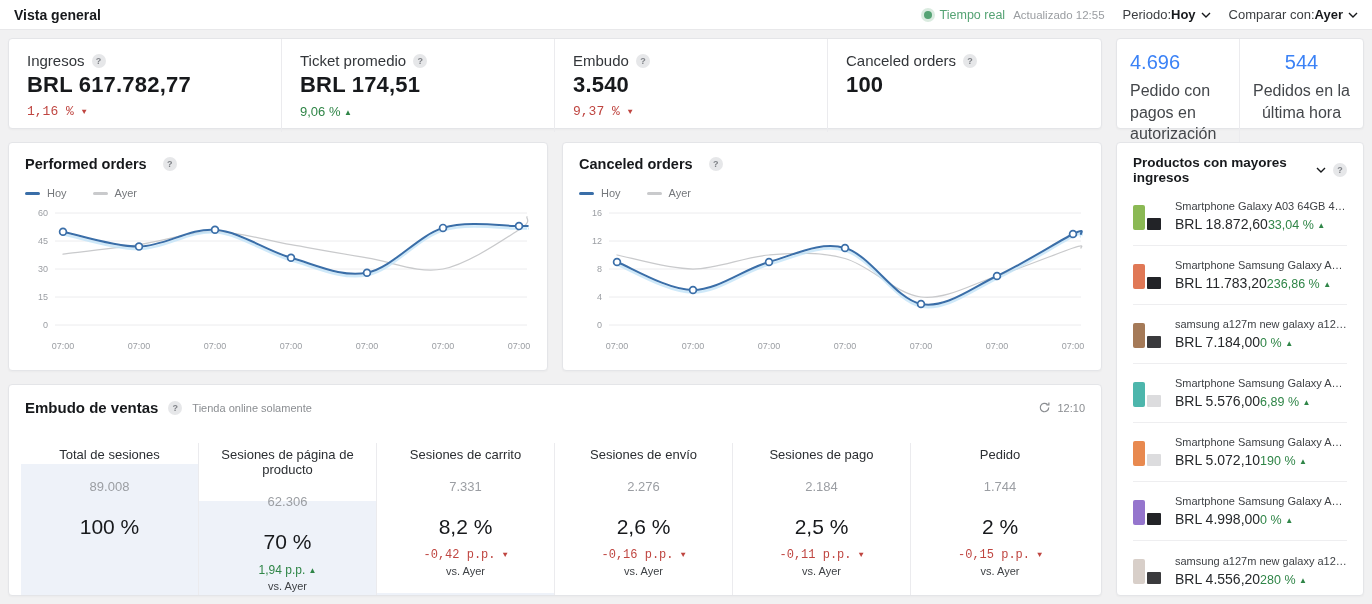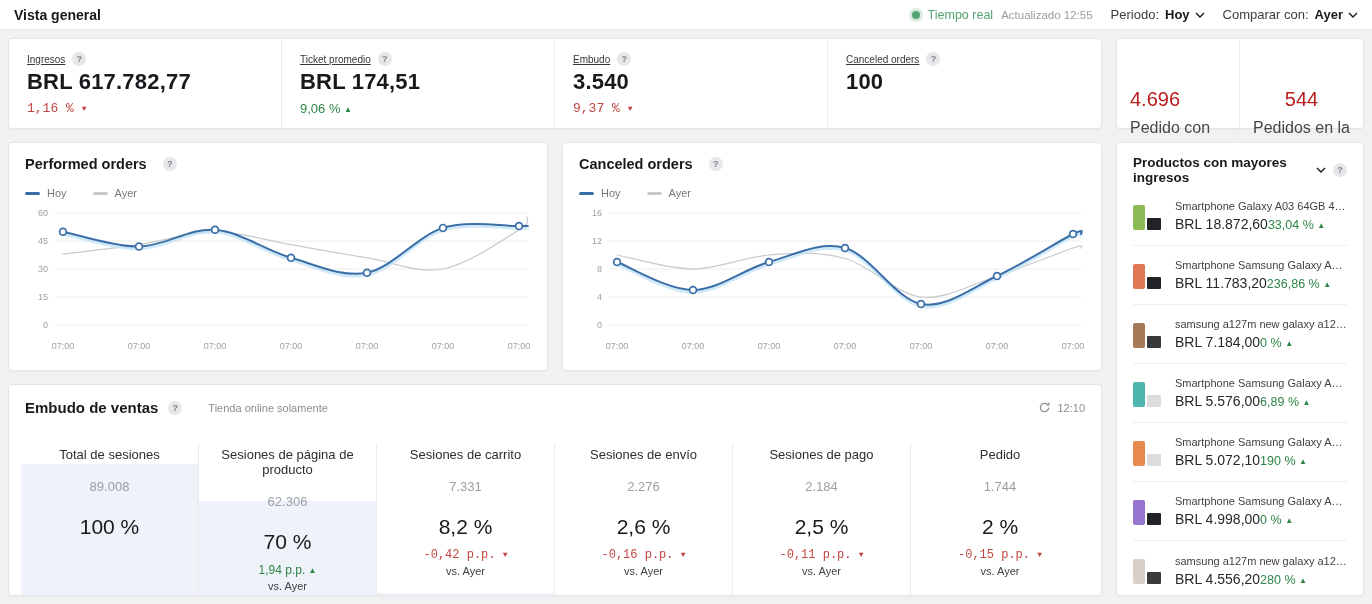--- a/index.html
+++ b/index.html
@@ -13,49 +13,49 @@
     height:30px; background:#fff; border-bottom:1px solid #e8e8ea;
     display:flex; align-items:center; justify-content:space-between; padding:0 14px;
   }
   .topbar-title { font-size:14px; font-weight:700; color:#17191c; }
   .topbar-right { display:flex; align-items:center; gap:18px; }
   .realtime { display:flex; align-items:center; gap:8px; }
   .rt-dot { width:8px; height:8px; border-radius:50%; background:var(--rt,#55a374);
     box-shadow:0 0 0 3px rgba(85,163,116,.22); }
   .rt-label { font-size:12.5px; color:#55a374; }
   .updated { font-size:11.5px; color:#9a9da1; }
-  .selector { display:flex; align-items:center; gap:6px; cursor:pointer; }
+  .selector { display:flex; align-items:center; cursor:pointer; }
   .sel-label { font-size:13px; color:#3b3d40; }
   .sel-value { font-size:13px; font-weight:700; color:#17191c; display:flex; align-items:center; gap:5px; }
   .chev { display:inline-flex; color:#17191c; }
   
   .layout {
     height:574px; padding:8px;
     display:grid; grid-template-columns:1094px 248px; grid-template-rows:91px 229px 1fr;
     gap:13px 14px;
   }
   .card { background:#fff; border:1px solid #e4e5e8; border-radius:4px; box-shadow:0 1px 2px rgba(0,0,0,.03); }
   
   .kpi-strip { grid-column:1; grid-row:1; display:grid; grid-template-columns:repeat(4,1fr); }
   .kpi { padding:13px 18px; border-right:1px solid #ebebee; }
   .kpi:last-child { border-right:none; }
   .label-row { display:flex; align-items:center; gap:7px; }
-  .kpi-label { font-size:10px; color:#33363a;text-decoration:underline; }
+  .kpi-label { font-size:15px; color:#33363a; }
   .help { width:14px; height:14px; border-radius:50%; background:#e6e7e9; color:#7f8287;
     font-size:9px; font-weight:700; display:inline-flex; align-items:center; justify-content:center; cursor:pointer; flex:none; }
   .kpi-value { margin-top:3px; font-size:22px; font-weight:600; color:#17191c; letter-spacing:.2px; }
   .kpi-delta { margin-top:6px; font-size:13px; }
   .delta.up { color:var(--pos,#2f8547); }
   .delta.down { color:var(--neg,#bf4540);font-family:Liberation Mono, monospace; }
   .arrow { font-size:8px; vertical-align:1px; }
   
   .side-card { grid-column:2; grid-row:1; display:grid; grid-template-columns:1fr 1fr; }
   .side-stat { padding:12px 13px; border-right:1px solid #ebebee; }
   .side-stat:last-child { border-right:none;text-align:center; }
-  .side-value { font-size:20px; color:#b91c1c;margin-top:37px; }
+  .side-value { font-size:20px; color:#3b82f6; }
   .side-label { margin-top:6px; font-size:16px; color:#44474b; line-height:1.35; }
   
   .charts-row { grid-column:1; grid-row:2; display:grid; grid-template-columns:1fr 1fr; gap:14px; }
   .chart-card { padding:13px 16px; }
   .chart-title-row { display:flex; align-items:center; gap:16px; }
   .chart-title { font-size:14.5px; font-weight:700; color:#17191c; }
   .legend { margin-top:15px; display:flex; align-items:center; gap:26px; }
   .legend-item { display:flex; align-items:center; gap:7px; }
   .sw { width:15px; height:3px; border-radius:2px; }
   .legend-label { font-size:11px; color:#75787c; }
@@ -72,21 +72,21 @@
   .bx { width:14px; height:12px; border-radius:1px; display:block; }
   .pinfo { flex:1; min-width:0; }
   .pname { font-size:11px; color:#3f4246; white-space:nowrap; overflow:hidden; text-overflow:ellipsis; margin-bottom:4px; }
   .pline { display:flex; align-items:baseline; }
   .pval { font-size:14px; color:#26282b; }
   .pdelta { font-size:12.5px; }
   
   .funnel-card { grid-column:1; grid-row:3; position:relative; padding:14px 16px 0; overflow:hidden; }
   .funnel-head { display:flex; align-items:center; }
   .funnel-title { font-size:15px; font-weight:700; color:#17191c; margin-right:10px; }
-  .funnel-sub { font-size:11px; color:#8b8e92; margin-left:26px; }
+  .funnel-sub { font-size:11px; color:#8b8e92; margin-left:10px; }
   .funnel-right { margin-left:auto; display:flex; align-items:center; gap:6px; color:#8b8e92; }
   .refresh-time { font-size:11px; }
   .funnel-cols { position:absolute; left:12px; right:12px; top:58px; bottom:0;
     display:grid; grid-template-columns:repeat(6,1fr); }
   .fcol { position:relative; border-right:1px solid #ebebee; text-align:center; }
   .fcol:last-child { border-right:none; }
   .ffill { position:absolute; left:0; right:0; bottom:0; background:var(--fill,#eef2f9); z-index:0; }
   .fcol > div:not(.ffill) { position:relative; z-index:1; }
   .fhead { font-size:13px; color:#2b2e32; padding-top:4px; }
   .fval { margin-top:17px; font-size:13px; color:#9b9ea3; }

